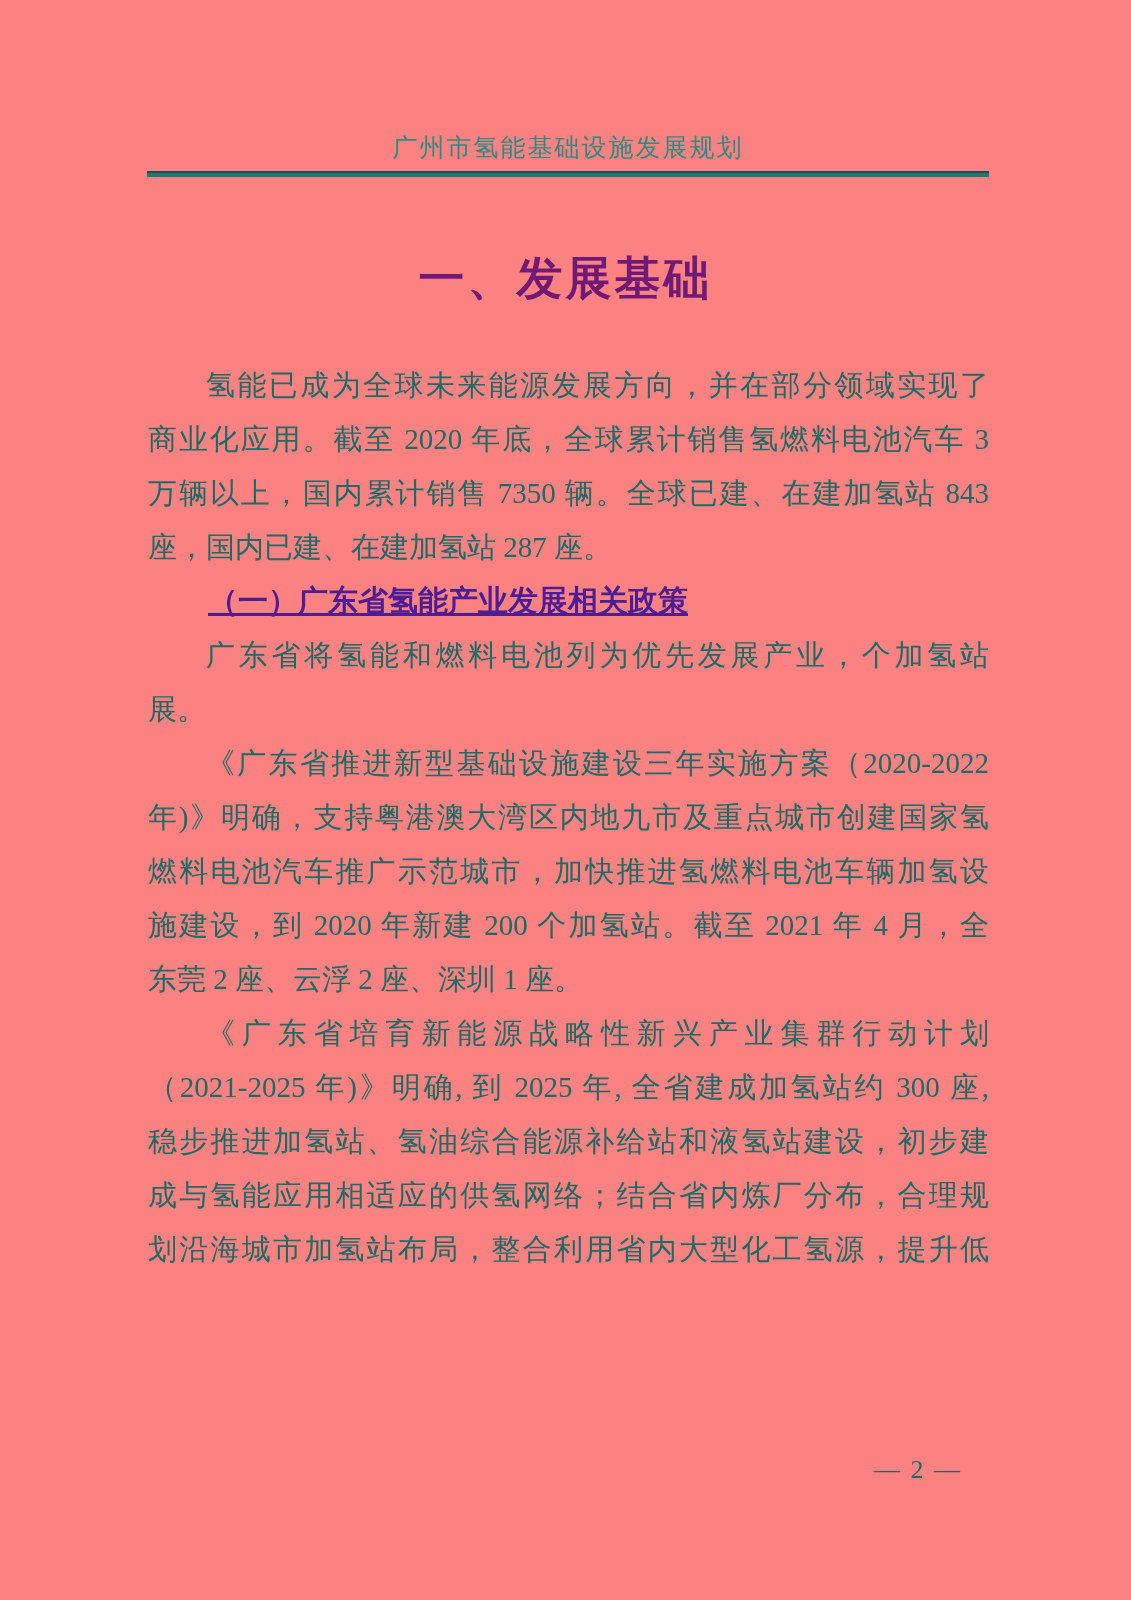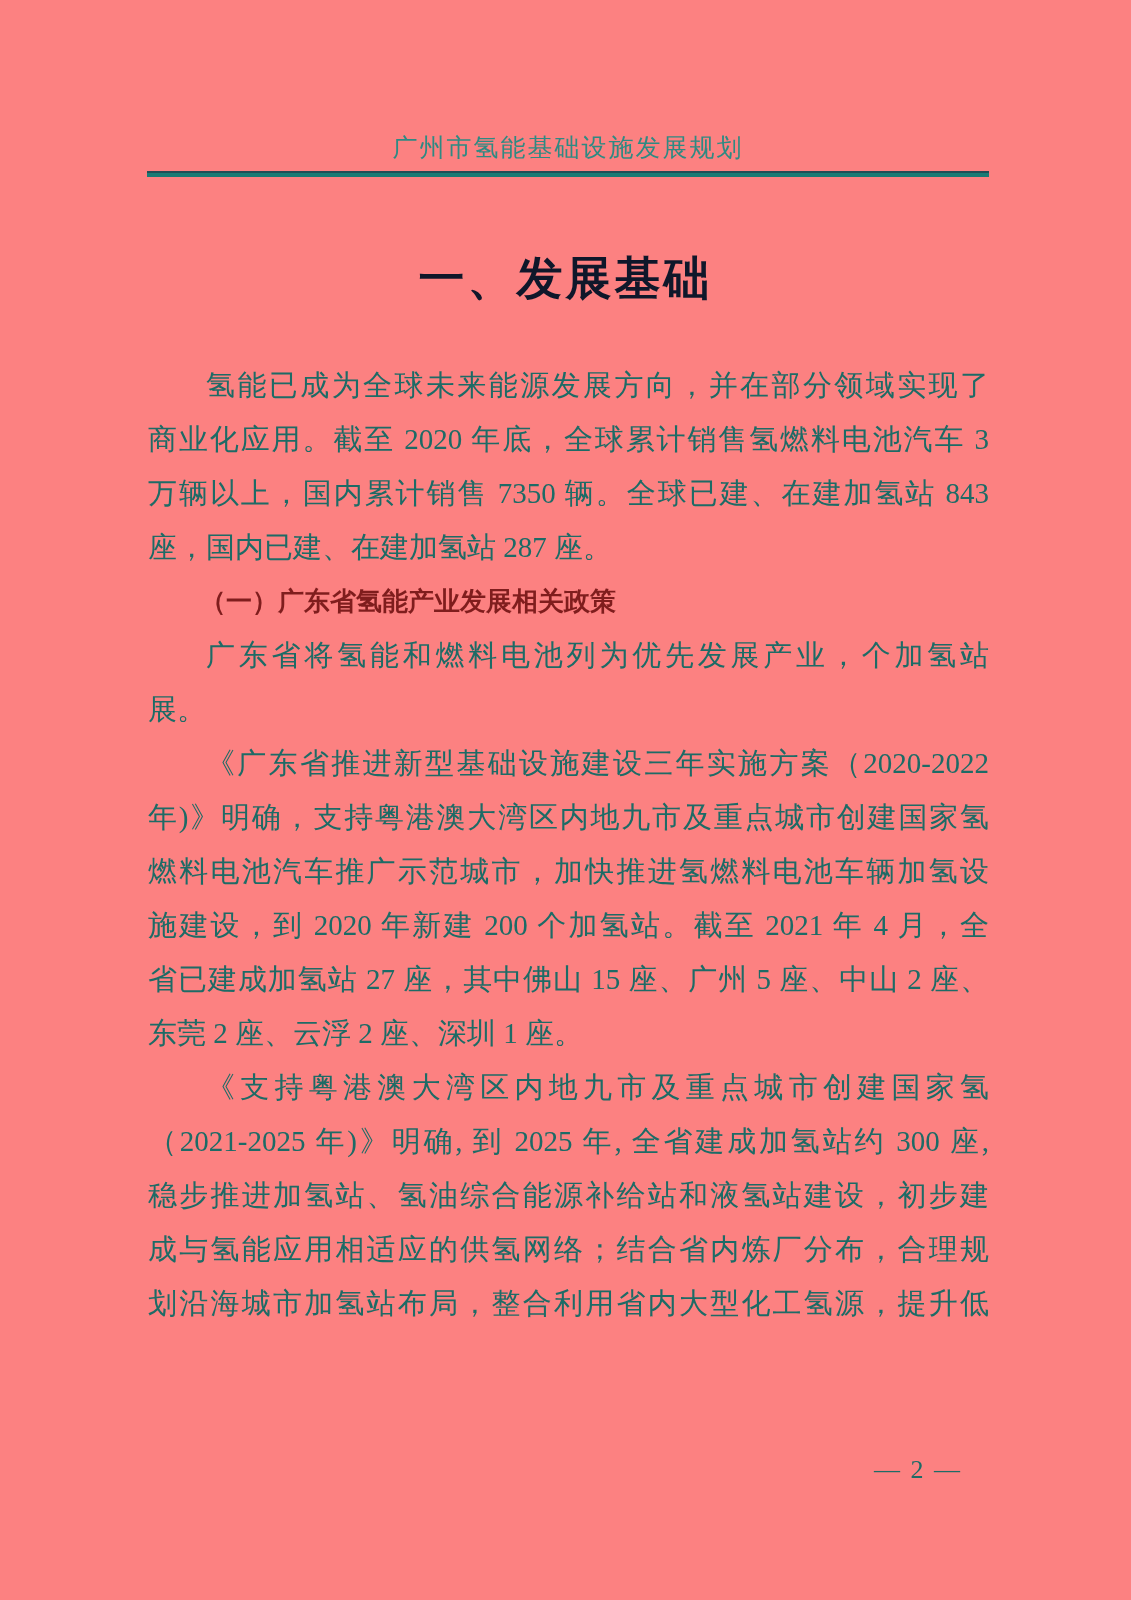--- a/index.html
+++ b/index.html
@@ -30,21 +30,21 @@
     background:#1a7a74;
     border-top:2px solid #214e56;
   }
   .section-title{
     position:absolute;top:248px;left:0;width:100%;
     text-align:center;
     font-family:"Liberation Sans","DejaVu Sans",sans-serif;
     font-weight:bold;
     font-size:46px;
     letter-spacing:3px;
-    color:#0f172a;
+    color:#701a75;
   }
   .body-text{
     position:absolute;top:358px;left:148px;width:841px;
     font-size:29px;
     line-height:54px;
     color:#1d6b66;
   }
   .line{
     text-align:justify;
     text-align-last:justify;
@@ -52,23 +52,24 @@
   }
   .line.lastline{
     text-align-last:left;
   }
   .line.indent{
     text-indent:2em;
   }
   .line.heading{
     font-family:"Liberation Sans","DejaVu Sans",sans-serif;
     font-weight:bold;
-    font-size:26px;
-    color:#7f1d1d;
+    font-size:30px;
+    color:#4c1d95;
     text-align-last:left;
+    text-decoration:underline;
   }
   .page-number{
     position:absolute;top:1455px;right:169px;
     font-size:26px;
     letter-spacing:2px;
     color:#1d6b66;
     font-family:"Liberation Serif","DejaVu Serif",serif;
   }
 </style>
 </head>
@@ -88,23 +89,22 @@
       <div class="line">商业化应用。截至 2020 年底，全球累计销售氢燃料电池汽车 3</div>
       <div class="line">万辆以上，国内累计销售 7350 辆。全球已建、在建加氢站 843</div>
       <div class="line lastline">座，国内已建、在建加氢站 287 座。</div>
       <div class="line heading indent">（一）广东省氢能产业发展相关政策</div>
       <div class="line indent">广东省将氢能和燃料电池列为优先发展产业，个加氢站</div>
       <div class="line lastline">展。</div>
       <div class="line indent">《广东省推进新型基础设施建设三年实施方案（2020-2022</div>
       <div class="line">年)》明确，支持粤港澳大湾区内地九市及重点城市创建国家氢</div>
       <div class="line">燃料电池汽车推广示范城市，加快推进氢燃料电池车辆加氢设</div>
       <div class="line">施建设，到 2020 年新建 200 个加氢站。截至 2021 年 4 月，全</div>
-      <div class="line">省已建成加氢站 27 座，其中佛山 15 座、广州 5 座、中山 2 座、</div>
       <div class="line lastline">东莞 2 座、云浮 2 座、深圳 1 座。</div>
-      <div class="line indent">《支持粤港澳大湾区内地九市及重点城市创建国家氢</div>
+      <div class="line indent">《广东省培育新能源战略性新兴产业集群行动计划</div>
       <div class="line">（2021-2025 年)》明确, 到 2025 年, 全省建成加氢站约 300 座,</div>
       <div class="line">稳步推进加氢站、氢油综合能源补给站和液氢站建设，初步建</div>
       <div class="line">成与氢能应用相适应的供氢网络；结合省内炼厂分布，合理规</div>
       <div class="line">划沿海城市加氢站布局，整合利用省内大型化工氢源，提升低</div>
     </div>
 
   <div class="page-number">— 2 —</div>
 
 </div>
 

